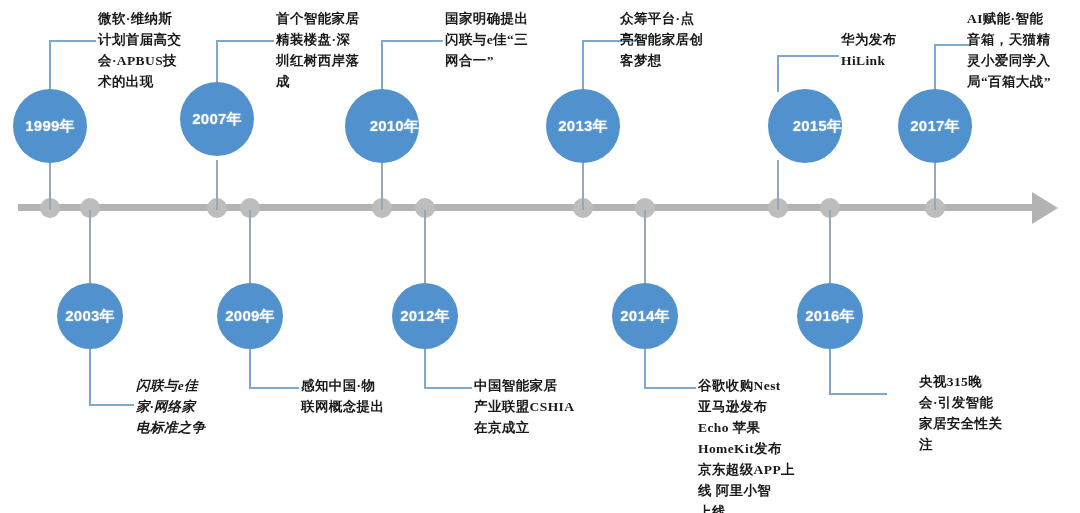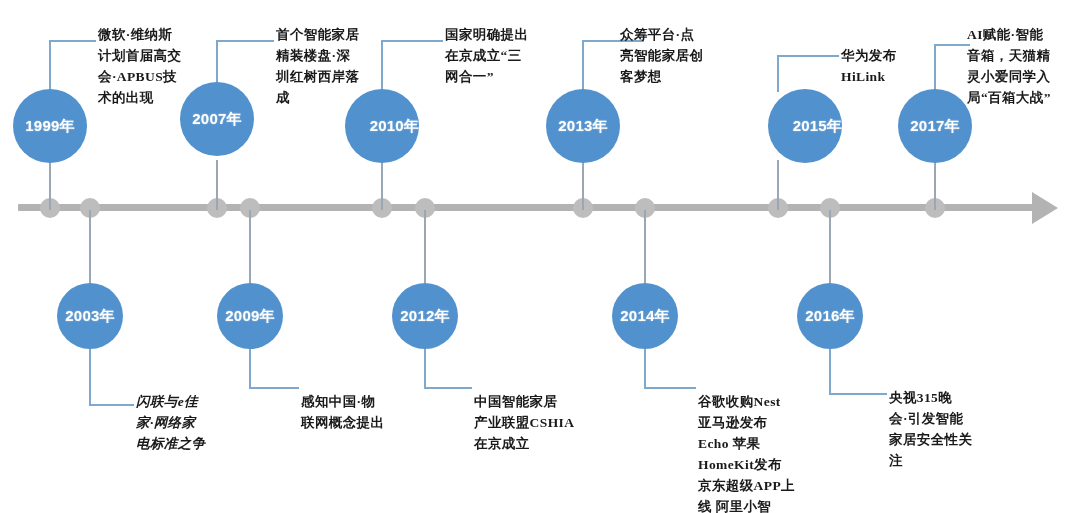--- a/index.html
+++ b/index.html
@@ -96,21 +96,20 @@
   
   .caption {
     position: absolute;
     font-family: "Liberation Serif", "DejaVu Serif", serif;
     font-weight: bold;
     font-size: 13.5px;
     line-height: 21px;
     color: #1a1a1a;
     white-space: pre-line;
     letter-spacing: 0.4px;
-    margin-top: 16px;
   }
 </style>
 </head>
 <body>
 
 <div id="stage">
 
   <div class="axis-line"></div>
   <div class="axis-arrow"></div>
 
@@ -167,21 +166,21 @@
   <div class="caption" style="left:301px; top:375px; width:118px;">感知中国·物
 联网概念提出</div>
 
   <div class="vstem" style="left:381px; top:160px; height:50px;"></div>
   <div class="elbow-v" style="left:381px; top:40px; height:52px;"></div>
   <div class="elbow-h" style="left:381px; top:40px; width:62px;"></div>
   <div class="bubble top" style="left:345px; top:89px;justify-content:flex-end;">
     <span>2010年</span>
   </div>
   <div class="caption" style="left:445px; top:8px; width:118px;">国家明确提出
-在京成立“三
+闪联与e佳“三
 网合一”</div>
 
   <div class="vstem" style="left:424px; top:210px; height:73px;"></div>
   <div class="elbow-v" style="left:424px; top:349px; height:40px;"></div>
   <div class="elbow-h" style="left:424px; top:387px; width:48px;"></div>
   <div class="bubble bottom" style="left:392px; top:283px;">
     <span>2012年</span>
   </div>
   <div class="caption" style="left:474px; top:375px; width:126px;">中国智能家居
 产业联盟CSHIA
@@ -219,21 +218,21 @@
   </div>
   <div class="caption" style="left:841px; top:29px; width:110px;">华为发布
 HiLink</div>
 
   <div class="vstem" style="left:829px; top:210px; height:73px;"></div>
   <div class="elbow-v" style="left:829px; top:349px; height:46px;"></div>
   <div class="elbow-h" style="left:829px; top:393px; width:58px;"></div>
   <div class="bubble bottom" style="left:797px; top:283px;">
     <span>2016年</span>
   </div>
-  <div class="caption" style="left:889px; top:371px; width:118px;">央视315晚
+  <div class="caption" style="left:919px; top:371px; width:118px;">央视315晚
 会·引发智能
 家居安全性关
 注</div>
 
   <div class="vstem" style="left:934px; top:160px; height:50px;"></div>
   <div class="elbow-v" style="left:934px; top:44px; height:48px;"></div>
   <div class="elbow-h" style="left:934px; top:44px; width:36px;"></div>
   <div class="bubble top" style="left:898px; top:89px;">
     <span>2017年</span>
   </div>

